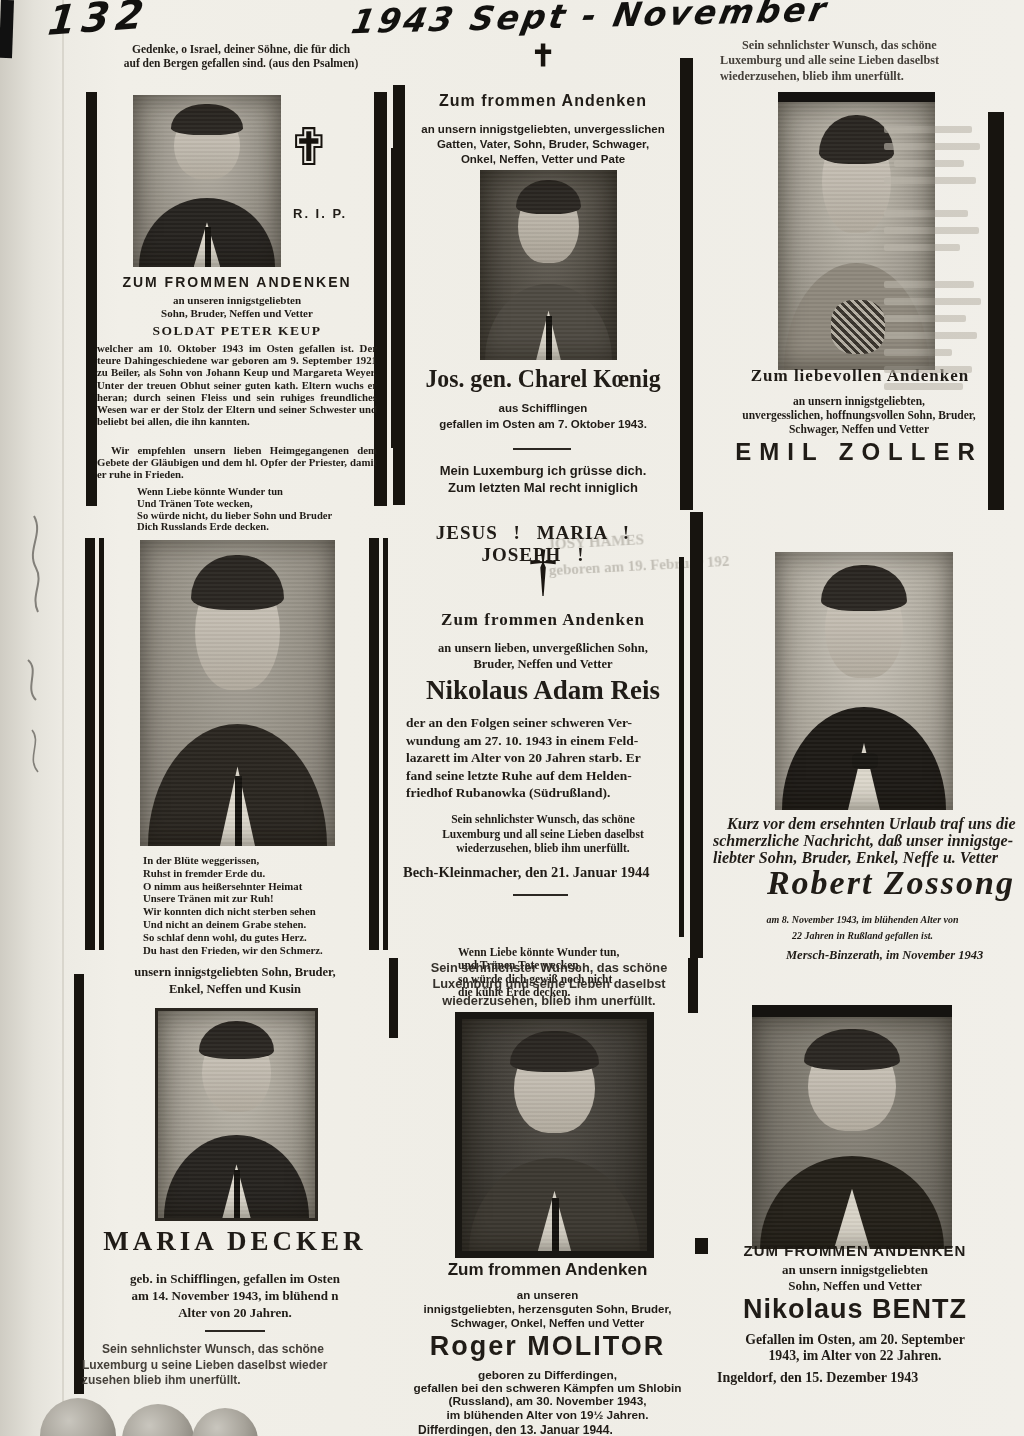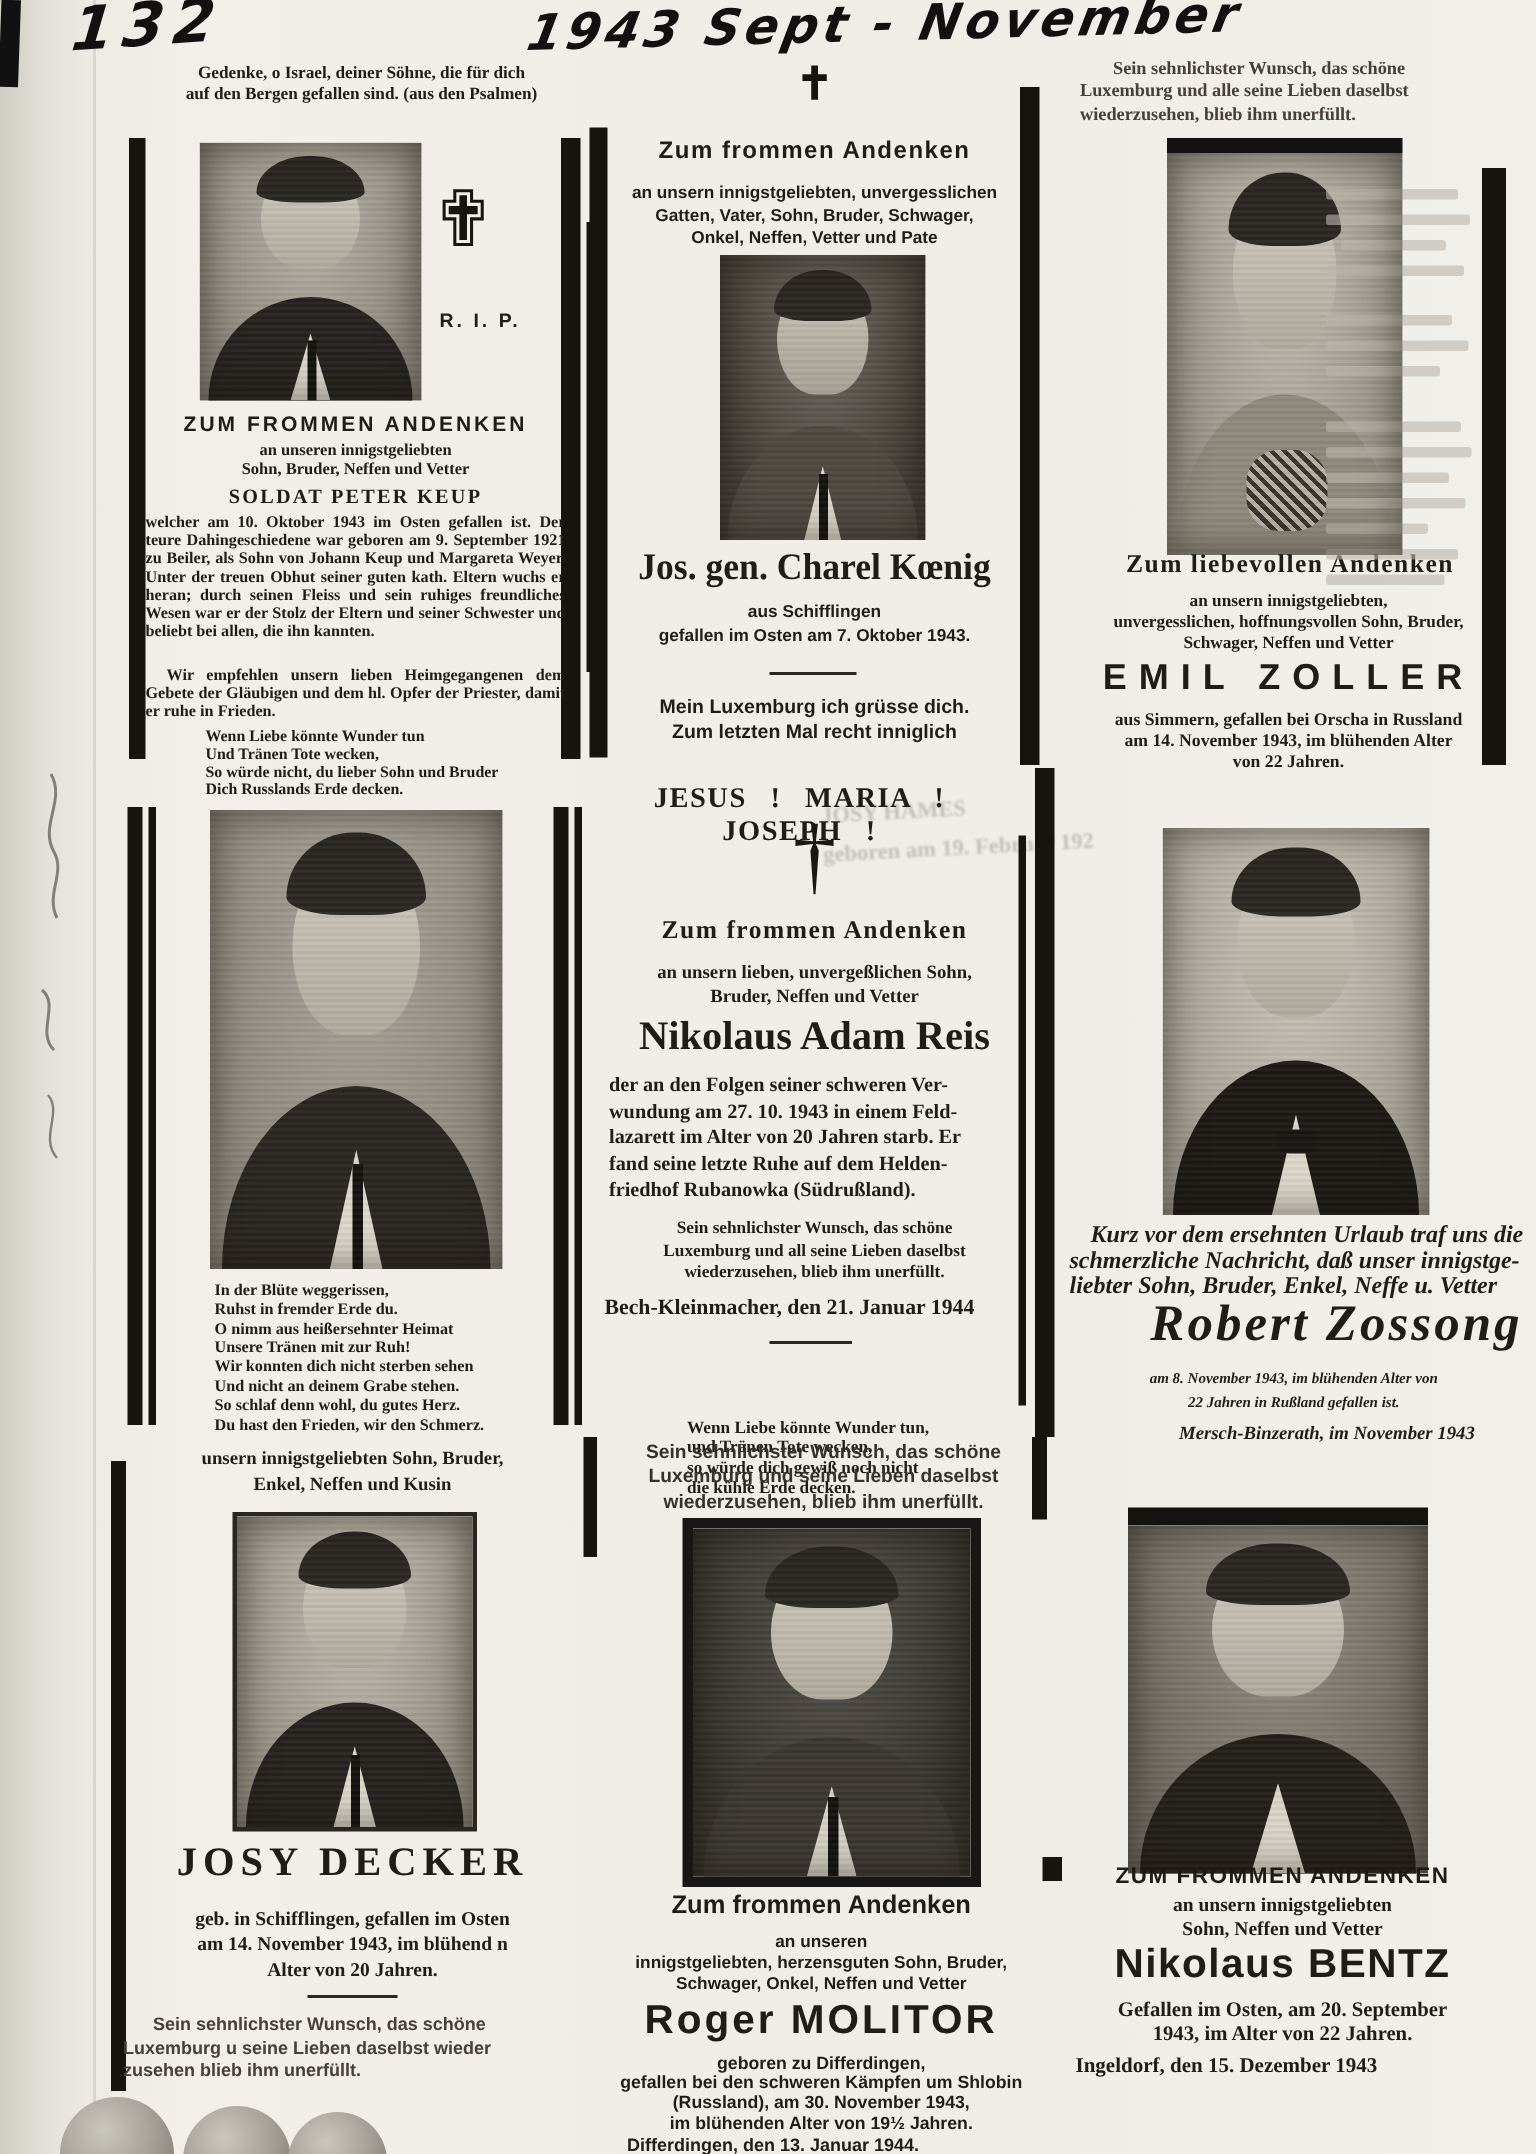--- a/index.html
+++ b/index.html
@@ -123,21 +123,21 @@
 
     <div class="photo" style="left:85px;top:50px;width:157px;height:207px;border:3px solid #2a2620;--bg1:#c2bdb2;--bg2:#948f84;">
       <div class="ph-bg"></div>
       <div class="ph-body"></div>
       <div class="ph-shirt"></div>
       <div class="ph-tie"></div>
       <div class="ph-head"></div>
       <div class="ph-hair"></div>
     </div>
 
-    <div class="abs c" style="left:15px;top:268px;width:300px;font-size:27px;font-weight:bold;letter-spacing:4px;">JOSY DECKER</div>
+    <div class="abs c" style="left:15px;top:268px;width:300px;font-size:27px;font-weight:bold;letter-spacing:4px;">MARIA DECKER</div>
     <div class="abs c p" style="left:15px;top:312px;width:300px;font-size:13px;font-weight:bold;line-height:17px;">geb. in Schifflingen, gefallen im Osten
 am 14. November 1943, im blühend n
 Alter von 20 Jahren.</div>
     <div class="hr" style="left:135px;top:372px;width:60px;"></div>
     <div class="abs p faded" style="left:12px;top:384px;width:300px;font-size:12px;font-weight:bold;line-height:15.5px;text-indent:20px;font-family:'Liberation Sans',sans-serif;">Sein sehnlichster Wunsch, das schöne
 Luxemburg u seine Lieben daselbst wieder
 zusehen blieb ihm unerfüllt.</div>
   </section>
 
   <section class="abs" style="left:393px;top:40px;width:300px;height:465px;">
@@ -233,23 +233,20 @@
       <div class="ph-scarf"></div>
       <div class="ph-head"></div>
       <div class="ph-hair"></div>
     </div>
 
     <div class="abs c" style="left:10px;top:330px;width:280px;font-size:17px;font-weight:bold;letter-spacing:1px;">Zum liebevollen Andenken</div>
     <div class="abs c p" style="left:0px;top:358px;width:298px;font-size:11.5px;font-weight:bold;line-height:14px;">an unsern innigstgeliebten,
 unvergesslichen, hoffnungsvollen Sohn, Bruder,
 Schwager, Neffen und Vetter</div>
     <div class="abs c sans" style="left:0px;top:402px;width:298px;font-size:24px;font-weight:bold;letter-spacing:8px;">EMIL ZOLLER</div>
-    <div class="abs c p" style="left:2px;top:436px;width:294px;font-size:11.8px;font-weight:bold;line-height:14px;">aus Simmern, gefallen bei Orscha in Russland
-am 14. November 1943, im blühenden Alter
-von 22 Jahren.</div>
   </section>
 
   <div class="abs" style="left:884px;top:126px;width:102px;height:400px;opacity:.6;filter:blur(.4px);">
     <div class="ghostbar" style="width:88px;"></div>
     <div class="ghostbar" style="width:96px;"></div>
     <div class="ghostbar" style="width:70px;margin-left:10px;"></div>
     <div class="ghostbar" style="width:92px;margin-bottom:26px;"></div>
     <div class="ghostbar" style="width:84px;"></div>
     <div class="ghostbar" style="width:95px;"></div>
     <div class="ghostbar" style="width:76px;margin-bottom:30px;"></div>

